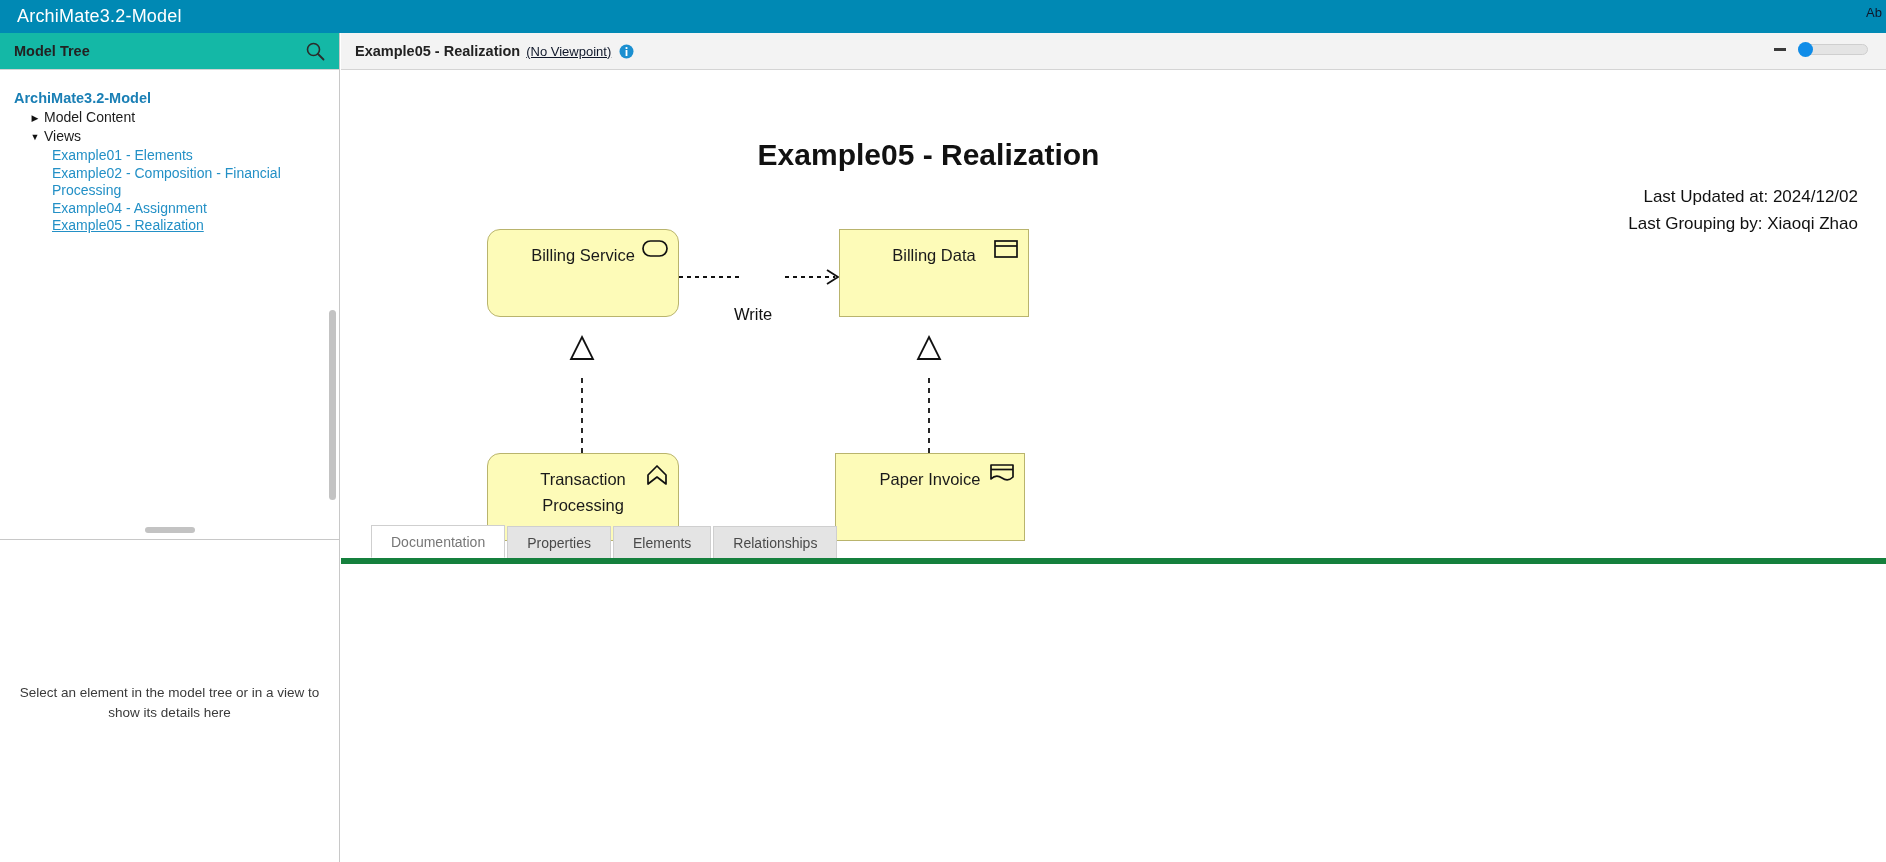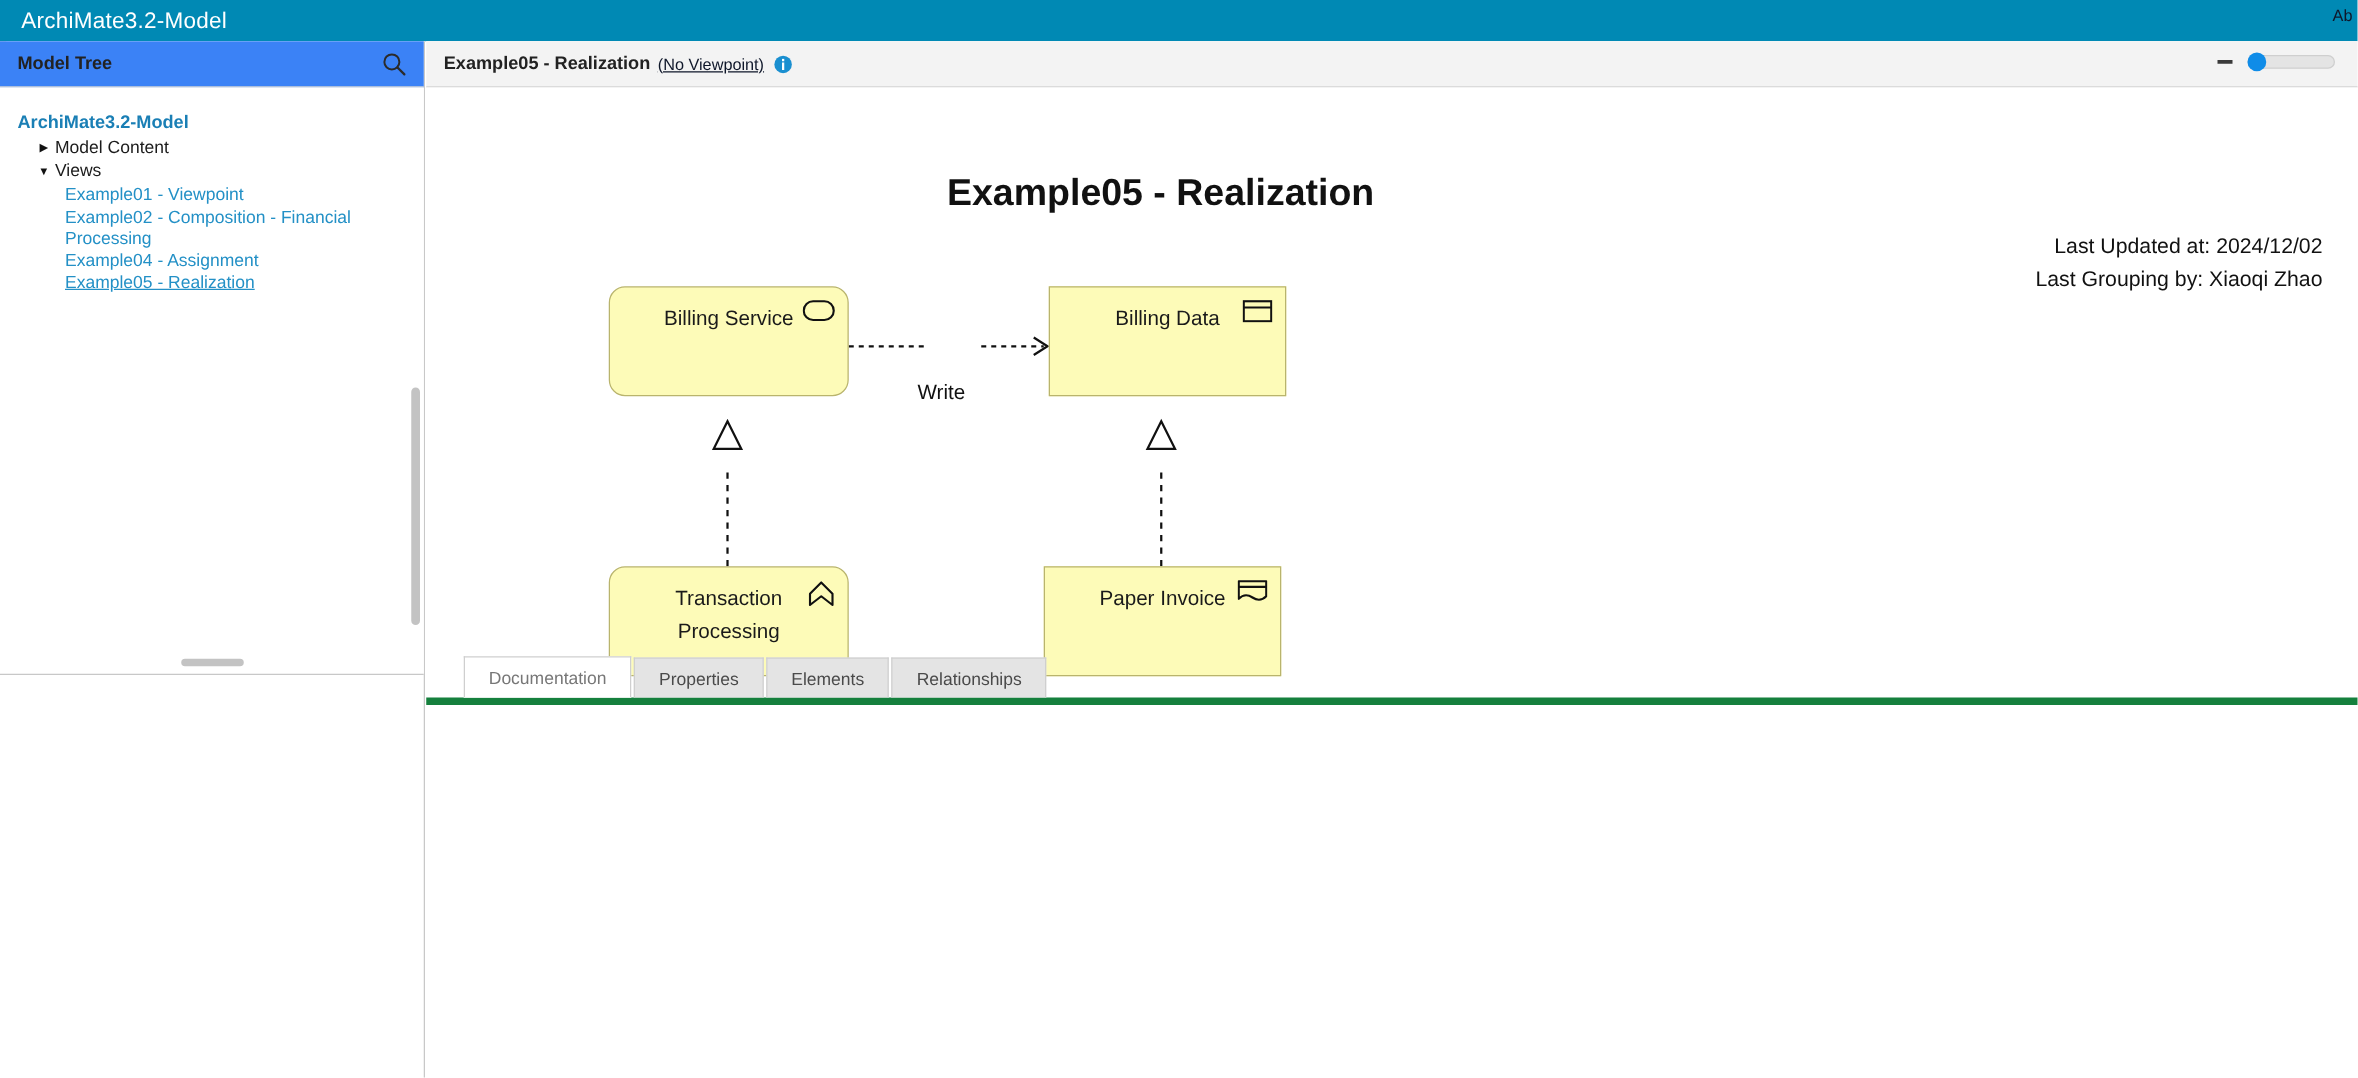--- a/index.html
+++ b/index.html
@@ -41,21 +41,21 @@
     width: 5px; height: 829px;
   }
   .accent-a { position:absolute; top:0; left:0; width:5px; height:208px; background:#7a6a55;}
   .accent-b { position:absolute; top:208px; left:0; width:5px; height:85px; background:#f5a623;}
   .accent-c { position:absolute; top:293px; left:0; width:5px; height:50px; background:#0c1b2a;}
   .accent-d { position:absolute; top:343px; left:0; width:5px; height:486px; background:#ffffff;}
 
   .tree-header {
     position: absolute; top: 0; left: 0;
     width: 339px; height: 37px;
-    background: #3b82f6;
+    background: #14b8a6;
     border-bottom: 1px solid #d4d4d4;
     display: flex; align-items: center; justify-content: space-between;
     padding: 0 14px 0 14px;
   }
   .tree-header-title {
     font-size: 14.5px; font-weight: bold; color: #222;
   }
   .search-icon { width: 20px; height: 20px; display:block; }
 
   .tree-body {
@@ -248,29 +248,32 @@
     <div class="tree-node">
       <span class="twisty">▶</span>
       <span>Model Content</span>
     </div>
 
     <div class="tree-node">
       <span class="twisty">▼</span>
       <span>Views</span>
     </div>
 
-    <div class="tree-leaf">Example01 - Viewpoint</div>
+    <div class="tree-leaf">Example01 - Elements</div>
     <div class="tree-leaf">Example02 - Composition - Financial Processing</div>
     <div class="tree-leaf">Example04 - Assignment</div>
     <div class="tree-leaf selected">Example05 - Realization</div>
 
     <div class="tree-scrollbar"></div>
     <div class="tree-hscroll"></div>
   </div>
 
+  <div class="detail-panel">
+    <div class="detail-text">Select an element in the model tree or in a view to show its details here</div>
+  </div>
 </div>
 
 <div class="right-area">
 
   <div class="view-header">
     <span class="view-title">Example05 - Realization</span>
     <span class="view-subtitle">(No Viewpoint)</span>
     <span>
       <svg class="info-icon" width="15" height="15" viewBox="0 0 15 15">
         <circle cx="7.5" cy="7.5" r="7" fill="#1a8fd0"></circle>

